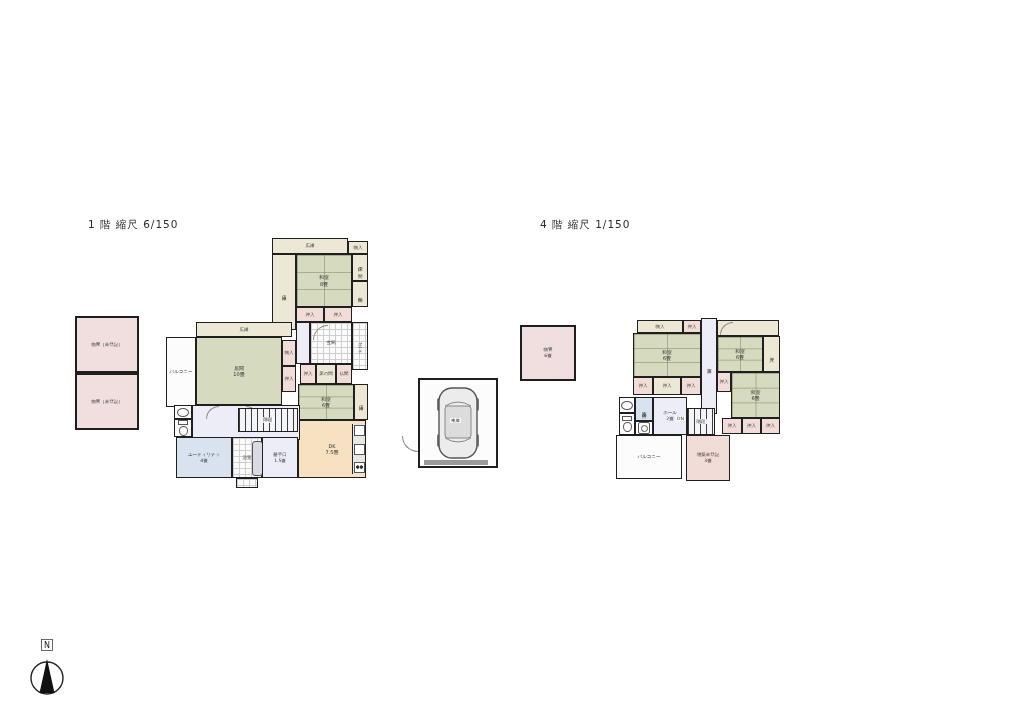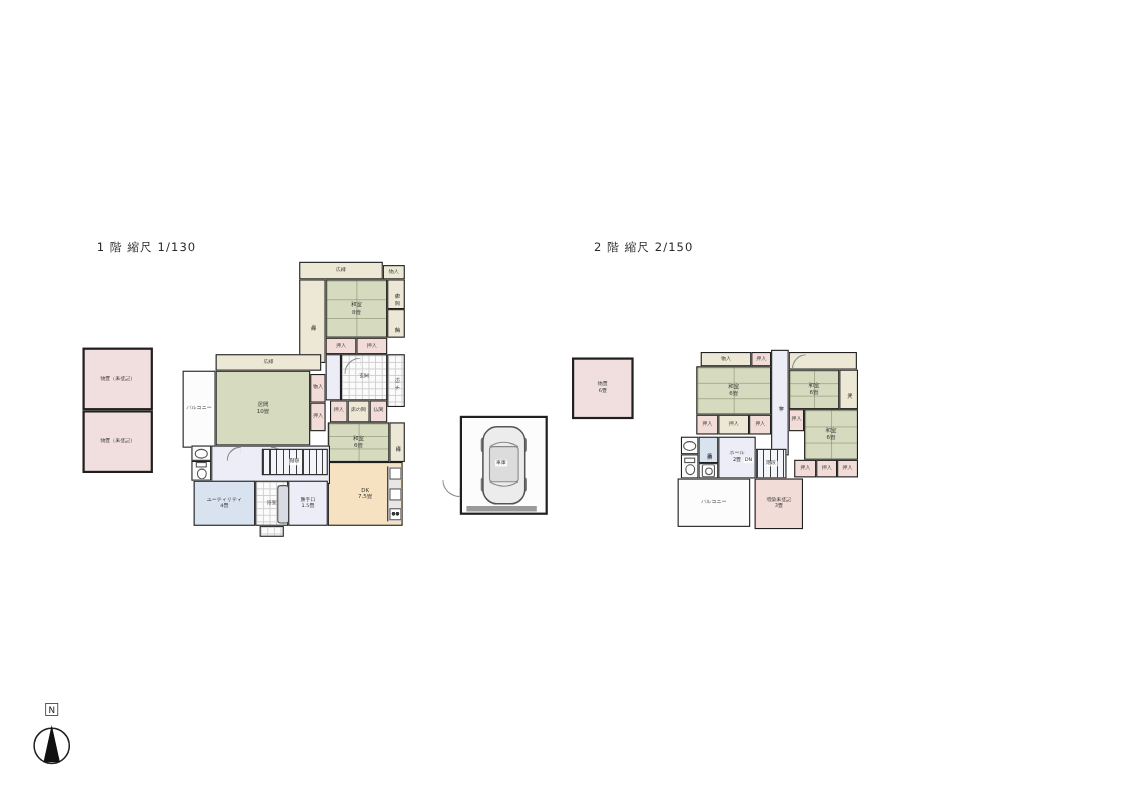--- a/index.html
+++ b/index.html
@@ -46,22 +46,22 @@
   .wc-bowl{width:7px;height:8px;border:1px solid #555;border-radius:50%/45% 45% 55% 55%;background:#fff;}
   .washer{width:10px;height:10px;border:1px solid #555;border-radius:2px;background:#fff;
           display:flex;align-items:center;justify-content:center;}
   .drum{width:5px;height:5px;border:1px solid #555;border-radius:50%;}
   .tub{position:absolute;border:1px solid #555;background:#d8dbe2;border-radius:3px;}
   .tinytag{position:absolute;font-size:4.5px;background:rgba(255,255,255,.85);padding:0 1px;color:#333;}
 </style>
 </head>
 <body>
 
-<div class="title" style="left:88px;top:218px;">1 階 縮尺 1/130</div>
-<div class="title" style="left:540px;top:218px;">2 階 縮尺 2/150</div>
+<div class="title" style="left:88px;top:218px;">1 階 縮尺 6/150</div>
+<div class="title" style="left:540px;top:218px;">4 階 縮尺 1/150</div>
 
 <div class="room storage thick" style="left:75px;top:316px;width:64px;height:57px;">
   <span class="t4">物置（未登記）</span>
 </div>
 <div class="room storage thick" style="left:75px;top:373px;width:64px;height:57px;">
   <span class="t4">物置（未登記）</span>
 </div>
 
 <div class="room cream" style="left:272px;top:238px;width:76px;height:16px;">
   <span class="t4">広縁</span>

